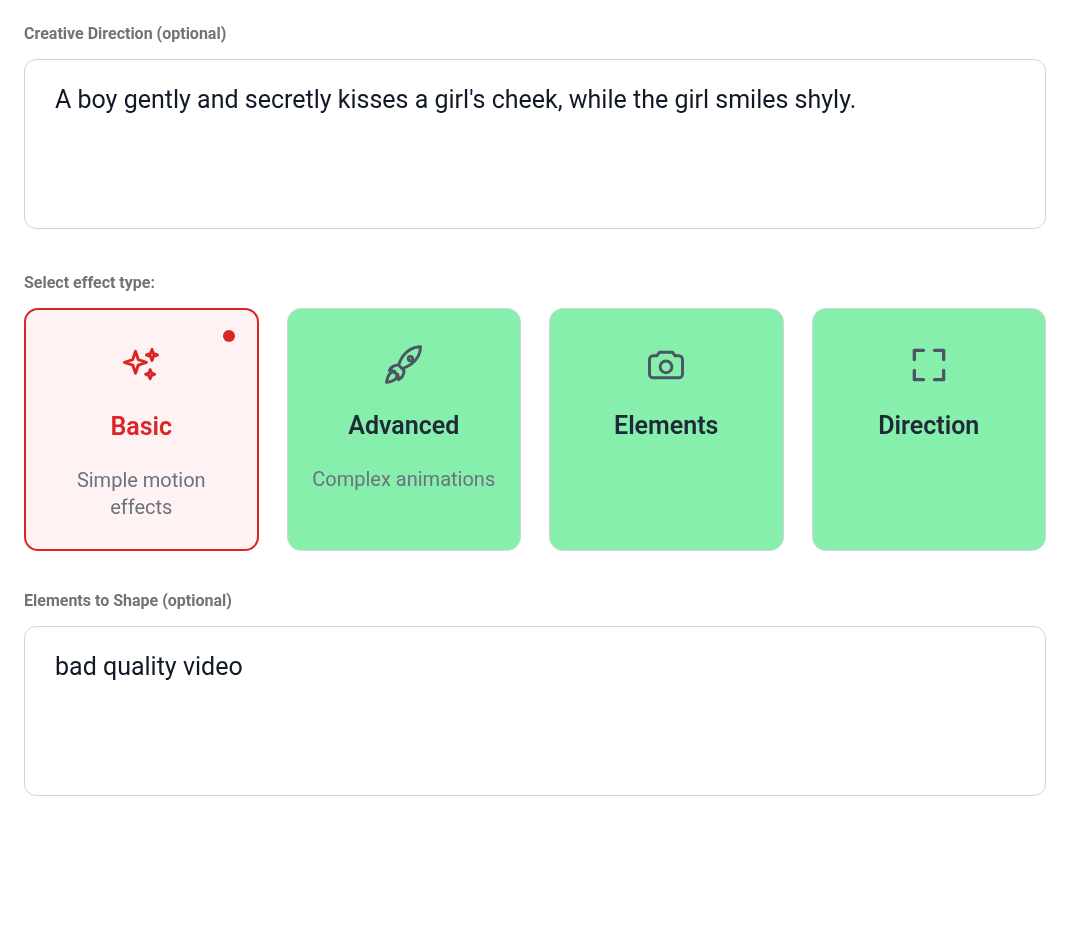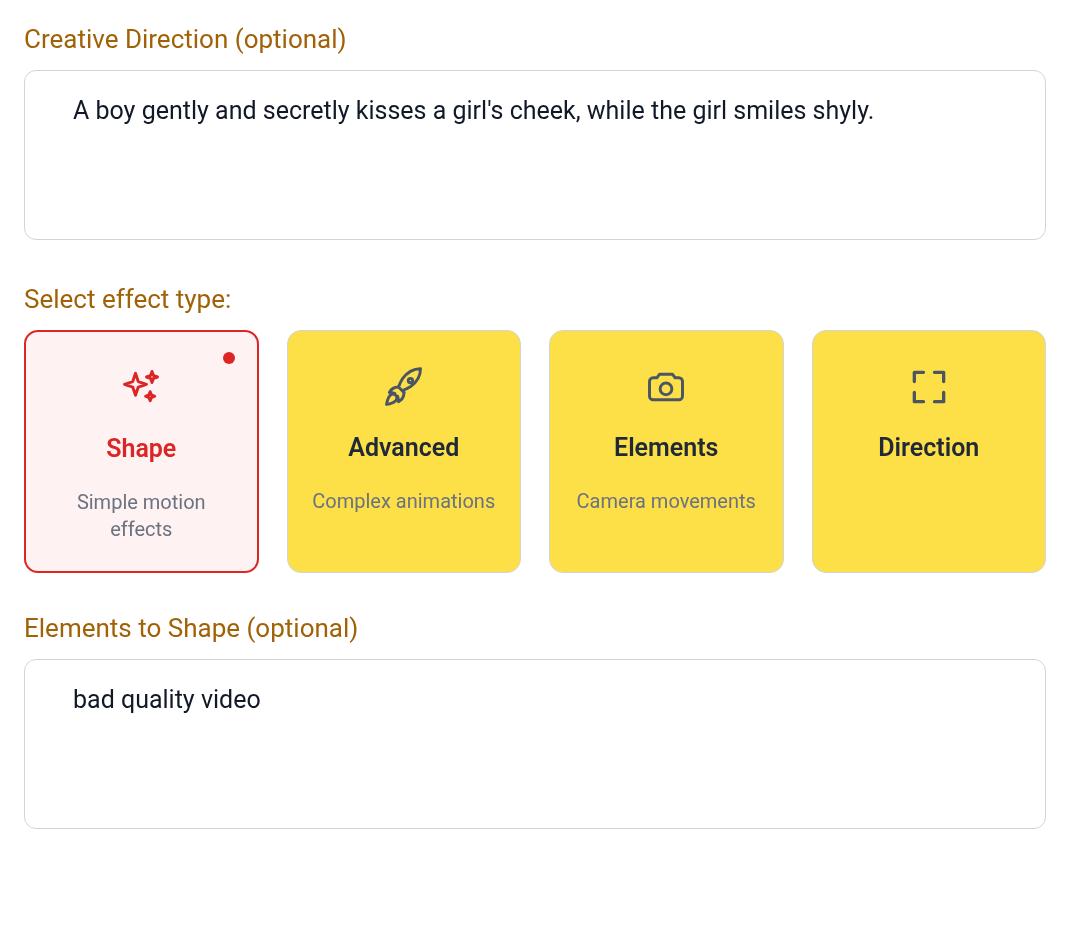--- a/index.html
+++ b/index.html
@@ -8,32 +8,32 @@
     padding: 0;
   }
   body {
     font-family: -apple-system, BlinkMacSystemFont, "Segoe UI", Roboto, Helvetica, Arial, sans-serif;
     background: #ffffff;
     padding: 24px;
     width: 1070px;
     color: #111827;
   }
   .section-label {
-    font-size: 26px;
-    font-weight: 400;
-    color: #a16207;
+    font-size: 16px;
+    font-weight: 700;
+    color: #737373;
     margin-bottom: 16px;
     display: block;
   }
   .textarea {
     width: 100%;
     min-height: 170px;
     border: 1px solid #d1d5db;
     border-radius: 12px;
-    padding: 22px 48px;
+    padding: 22px 30px;
     font-size: 25px;
     line-height: 1.45;
     color: #111827;
     resize: none;
     font-family: inherit;
     background: #fff;
   }
   .spacing {
     height: 40px;
   }
@@ -43,21 +43,21 @@
     gap: 28px;
     margin-bottom: 40px;
   }
   .effect-card {
     position: relative;
     border: 1px solid #d1d5db;
     border-radius: 14px;
     padding: 30px 18px 28px 18px;
     text-align: center;
     cursor: pointer;
-    background: #fde047;
+    background: #86efac;
     display: flex;
     flex-direction: column;
     align-items: center;
     min-height: 240px;
   }
   .effect-card.selected {
     border: 2px solid #dc2626;
     background: #fef2f2;
   }
   .effect-card .icon-wrap {
@@ -123,21 +123,21 @@
 
   <div class="effect-card selected">
     <span class="selected-dot"></span>
     <span class="icon-wrap">
       <svg viewBox="0 0 24 24" fill="none" stroke-width="1.6" stroke-linecap="round" stroke-linejoin="round">
         <path d="M9 4 L10.5 8.5 L15 10 L10.5 11.5 L9 16 L7.5 11.5 L3 10 L7.5 8.5 Z"></path>
         <path d="M18 3 L18.8 5.2 L21 6 L18.8 6.8 L18 9 L17.2 6.8 L15 6 L17.2 5.2 Z"></path>
         <path d="M17 14 L17.7 15.8 L19.5 16.5 L17.7 17.2 L17 19 L16.3 17.2 L14.5 16.5 L16.3 15.8 Z"></path>
       </svg>
     </span>
-    <div class="effect-title">Shape</div>
+    <div class="effect-title">Basic</div>
     <div class="effect-sub">Simple motion effects</div>
   </div>
 
   <div class="effect-card unselected">
     <span class="icon-wrap">
       <svg viewBox="0 0 24 24" fill="none" stroke-width="1.6" stroke-linecap="round" stroke-linejoin="round">
         <path d="M4.5 16.5c-1.5 1.5-2 5-2 5s3.5-.5 5-2c.83-.83.83-2.17 0-3-.83-.83-2.17-.83-3 0z"></path>
         <path d="M12 15l-3-3c.5-1.5 1.2-3 2.1-4.4C13.6 4 17.5 2 21 2c0 3.5-2 7.4-5.6 9.9-1.4.9-2.9 1.6-4.4 2.1z"></path>
         <path d="M9 12c-2 0-4 1-5 3 1.5 0 3 .5 3 .5"></path>
         <path d="M12 15c0 2-1 4-3 5 0-1.5-.5-3-.5-3"></path>
@@ -149,21 +149,20 @@
   </div>
 
   <div class="effect-card unselected">
     <span class="icon-wrap">
       <svg viewBox="0 0 24 24" fill="none" stroke-width="1.6" stroke-linecap="round" stroke-linejoin="round">
         <path d="M3 9a2 2 0 0 1 2-2h2l1.5-2h7L17 7h2a2 2 0 0 1 2 2v8a2 2 0 0 1-2 2H5a2 2 0 0 1-2-2V9z"></path>
         <circle cx="12" cy="13" r="3.2"></circle>
       </svg>
     </span>
     <div class="effect-title">Elements</div>
-    <div class="effect-sub">Camera movements</div>
   </div>
 
   <div class="effect-card unselected">
     <span class="icon-wrap">
       <svg viewBox="0 0 24 24" fill="none" stroke-width="1.8" stroke-linecap="round" stroke-linejoin="round">
         <polyline points="4 9 4 4 9 4"></polyline>
         <polyline points="15 4 20 4 20 9"></polyline>
         <polyline points="20 15 20 20 15 20"></polyline>
         <polyline points="9 20 4 20 4 15"></polyline>
       </svg>

